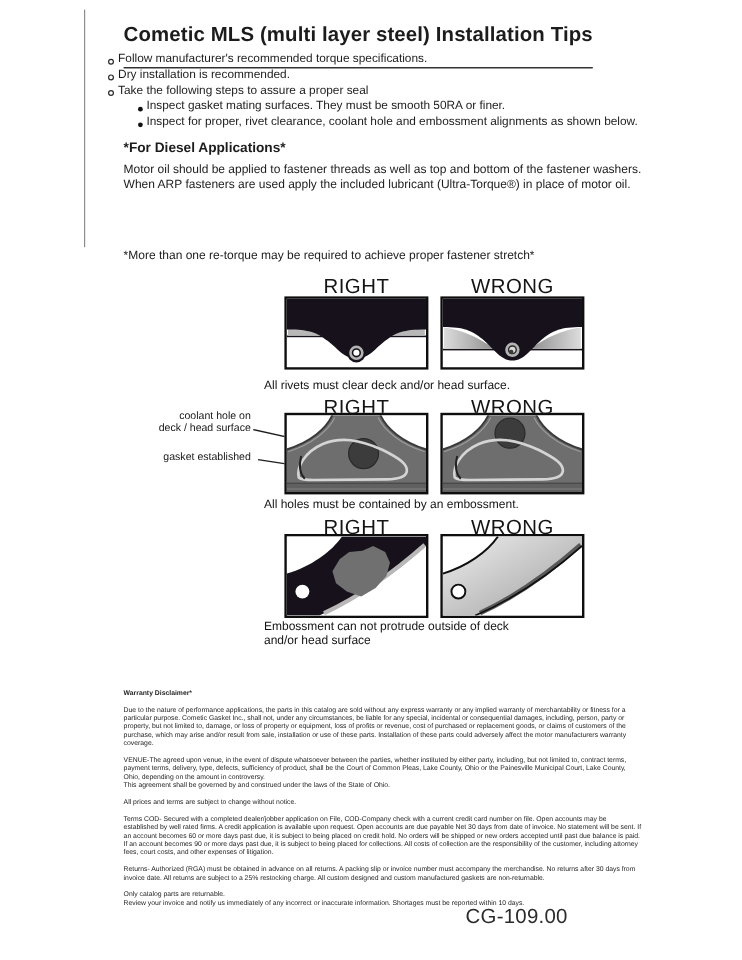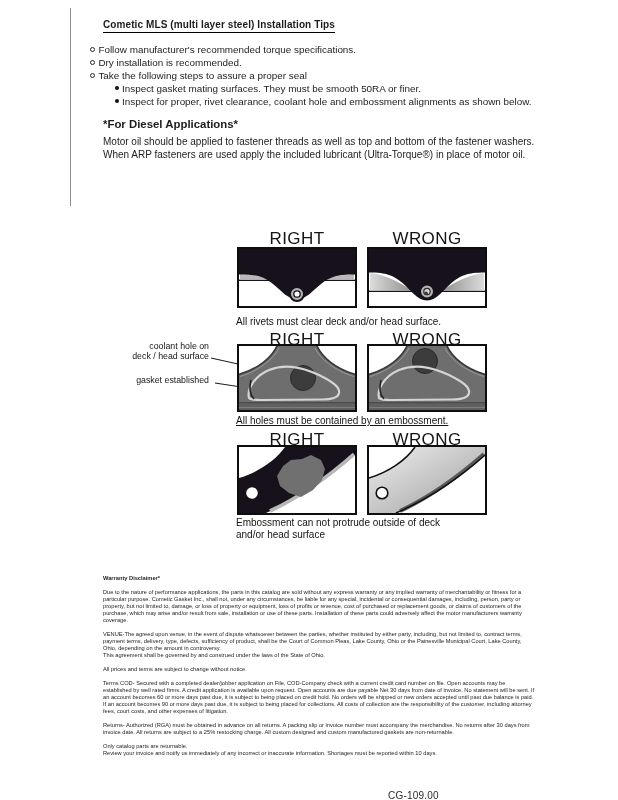--- a/index.html
+++ b/index.html
@@ -1,45 +1,45 @@
 <!DOCTYPE html>
 <html><head>
 <meta charset="utf-8">
 <style>
   html,body{margin:0;padding:0;background:#ffffff;}
   .page{position:relative;width:618px;height:800px;background:#ffffff;overflow:hidden;
         font-family:"Liberation Sans", sans-serif;color:#1c1c1c;}
   .vline{position:absolute;left:70px;top:8px;width:1px;height:198px;background:#8d8d8d;}
 
-  .title{position:absolute;left:103px;top:19px;font-size:10px;font-weight:bold;
-         border-bottom:1.6px solid #000;padding-bottom:2px;letter-spacing:0.1px;}
+  .title{position:absolute;left:103px;top:19px;font-size:17px;font-weight:bold;
+         border-bottom:1.6px solid #000;padding-bottom:17px;letter-spacing:0.1px;}
 
   .bullets{position:absolute;left:90px;top:43px;width:460px;font-size:9.9px;line-height:13px;}
-  .brow{display:flex;}
+  .brow{display:flex;align-items:center;}
   .obullet{flex:0 0 auto;width:3.4px;height:3.4px;border:1px solid #2a2a2a;border-radius:50%;margin:4px 3px 0 0;}
   .fbullet{flex:0 0 auto;width:4px;height:4px;background:#111;border-radius:50%;margin:4px 3px 0 0;}
   .sub{margin-left:25px;}
 
   .dheading{position:absolute;left:103px;top:118px;font-size:11.4px;font-weight:bold;}
   .para{position:absolute;left:103px;width:434px;font-size:10px;line-height:13.4px;}
 
   .dlabel{position:absolute;width:120px;text-align:center;font-size:17px;letter-spacing:0.4px;color:#141414;}
   .dbox{position:absolute;width:116px;border:2px solid #0e0e0e;background:#fff;line-height:0;}
   .dbox svg{display:block;}
-  .dcap{position:absolute;left:236px;font-size:10px;color:#141414;line-height:11.6px;}
+  .dcap{position:absolute;left:220px;font-size:10px;color:#141414;line-height:11.6px;}
 
   .ptlabel{position:absolute;left:97px;width:112px;text-align:right;font-size:8.8px;line-height:10.4px;color:#161616;}
   .leaders{position:absolute;left:110px;top:335px;}
 
   .warranty{position:absolute;left:103px;top:575px;width:432px;font-size:5.7px;line-height:7px;color:#242424;}
   .warranty .wh{font-weight:bold;margin:0 0 7px 0;}
   .warranty p{margin:0 0 7px 0;}
   .warranty p.tight{margin-bottom:0;}
 
-  .footer-code{position:absolute;left:388px;top:754px;font-size:10px;color:#2b2b2b;letter-spacing:0.2px;margin-top:36px;}
+  .footer-code{position:absolute;left:388px;top:754px;font-size:17px;color:#2b2b2b;letter-spacing:0.2px;}
 </style>
 </head>
 <body>
 
 <div class="page">
 
   <div class="vline"></div>
 
   <div class="title">Cometic MLS (multi layer steel) Installation Tips</div>
 
@@ -61,20 +61,21 @@
       <span>Inspect gasket mating surfaces.  They must be smooth 50RA or finer.</span>
     </div>
     <div class="brow sub">
       <span class="fbullet"></span>
       <span>Inspect for proper, rivet clearance, coolant hole and embossment alignments as shown below.</span>
     </div>
   </div>
 
   <div class="dheading">*For Diesel Applications*</div>
   <div class="para" style="top:135px;">Motor oil should be applied to fastener threads as well as top and bottom of the fastener washers. When ARP fasteners are used apply the included lubricant (Ultra-Torque®) in place of motor oil.</div>
+  <div class="para" style="top:207px;">*More than one re-torque may be required to achieve proper fastener stretch*</div>
 
   <div class="dlabel" style="left:237px;top:229px;">RIGHT</div>
   <div class="dlabel" style="left:367px;top:229px;">WRONG</div>
 
   <div class="dbox" style="left:237px;top:247px;">
     <svg width="116" height="57" viewBox="0 0 116 57">
       <rect x="0" y="0" width="116" height="57" fill="#ffffff"></rect>
       <rect x="0" y="30.6" width="116" height="1.4" fill="#17111b"></rect>
       <path d="M1,25 C13,25.8 25,28.3 36,30.8 L1,30.8 Z" fill="#b8b8b8"></path>
       <path d="M115,25 C103,25.8 91,28.3 80,30.8 L115,30.8 Z" fill="#b8b8b8"></path>
@@ -152,21 +153,21 @@
       <path d="M0,0 L38,0 C33,11 20,22.5 0,28.5 Z" fill="#ffffff"></path>
       <path d="M116,0 L78,0 C83,11 96,22.5 116,28.5 Z" fill="#ffffff"></path>
       <path d="M38,0 C33,11 20,22.5 0,28.5" stroke="#3a3a3a" stroke-width="1.7" fill="none"></path>
       <path d="M78,0 C83,11 96,22.5 116,28.5" stroke="#3a3a3a" stroke-width="1.7" fill="none"></path>
       <circle cx="56" cy="15" r="12.5" fill="#3c3c3c" stroke="#2a2a2a" stroke-width="1"></circle>
       <path d="M10,52 C8,44 14,31 30,24 C45,18 60,20 80,29 C94,36 101,41 100,47 C99,52 93,53.5 83,53.5 L22,54 C14,54 12,53.5 10,52 Z" stroke="#d4d4d4" stroke-width="2.2" fill="none"></path>
       <path d="M12,34 C10,42 11,49 15,53" stroke="#232323" stroke-width="1.6" fill="none"></path>
     </svg>
   </div>
 
-  <div class="dcap" style="top:415px;text-decoration:underline;">All holes must be contained by an embossment.</div>
+  <div class="dcap" style="top:415px;">All holes must be contained by an embossment.</div>
 
   <div class="dlabel" style="left:237px;top:430px;">RIGHT</div>
   <div class="dlabel" style="left:367px;top:430px;">WRONG</div>
 
   <div class="dbox" style="left:237px;top:445px;">
     <svg width="116" height="66" viewBox="0 0 116 66">
       <rect x="0" y="0" width="116" height="66" fill="#ffffff"></rect>
       <path d="M0,31 C20,25 37,13 46,0 L116,0 L116,8 C89,32 59,52 27,66 L0,66 Z" fill="#17111b"></path>
       <path d="M31,64 C61,50 89,30 115,7" stroke="#b8b8b8" stroke-width="3.6" fill="none"></path>
       <path d="M38,29 L44,19 L52,13 L63,12 L72,8 L82,13 L86,22 L83,33 L74,43 L62,50 L50,46 L41,39 Z" fill="#707070"></path>

